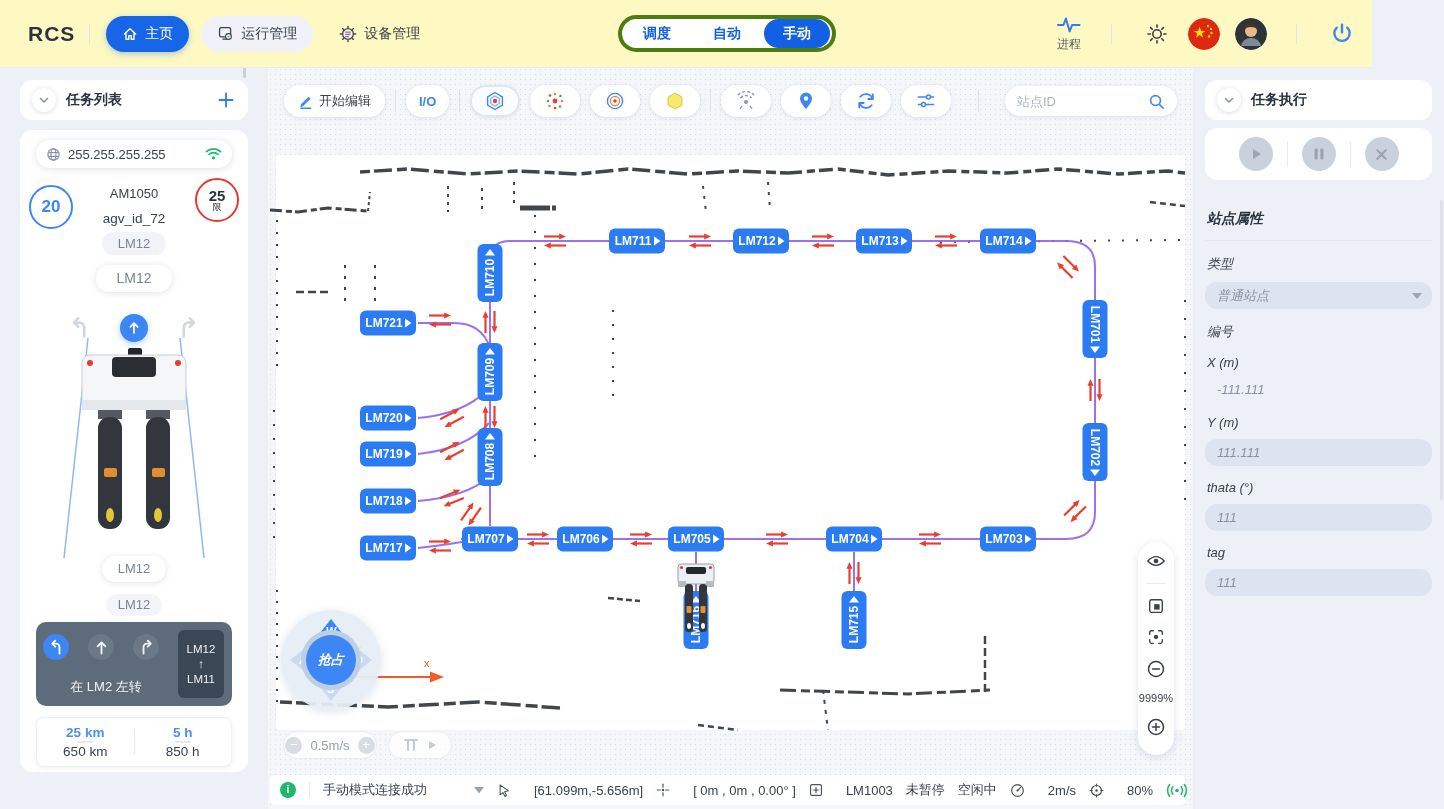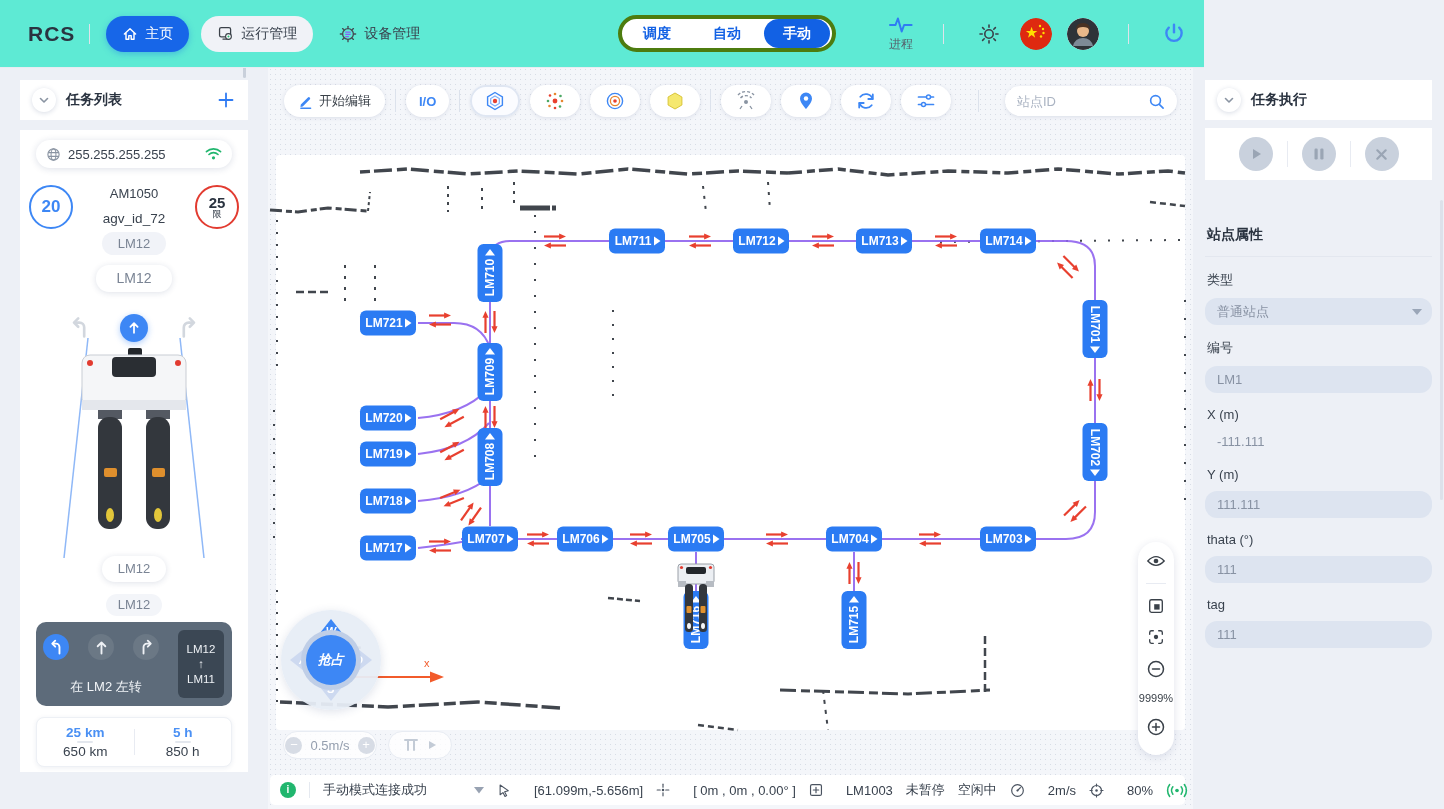--- a/index.html
+++ b/index.html
@@ -1,20 +1,20 @@
 <!DOCTYPE html>
 <html><head>
 <meta charset="utf-8">
 <style>
   * { margin:0; padding:0; box-sizing:border-box; }
   html,body { width:1444px; height:809px; overflow:hidden; }
   body { position:relative; background:#edf0f6; font-family:"Liberation Sans",sans-serif; color:#39424e; }
 
   
-  .topbar { position:absolute; left:0; top:0; width:1204px; height:67px; background:#5eead4;
+  .topbar { position:absolute; left:0; top:0; width:1372px; height:67px; background:#fef9c3;
             display:flex; align-items:center; z-index:30; box-shadow:0 1px 0 #e8ecf2; }
   .logo { margin-left:28px; font-size:21px; font-weight:700; color:#2a3340; letter-spacing:1px; }
   .vdiv { width:1px; height:20px; background:#dfe3ea; margin:0 14px; }
   .nav-pill { height:36px; border-radius:18px; display:flex; align-items:center; gap:7px;
               padding:0 16px; font-size:14px; cursor:pointer; }
   .nav-pill.active { background:#1766e8; color:#fff; box-shadow:0 2px 6px rgba(23,102,232,.35);text-align:center; }
   .nav-pill.soft { background:#f0f2f7; color:#39424e; margin-left:12px; }
   .nav-pill.bare { background:transparent; color:#39424e; margin-left:10px; }
 
   .mode-toggle { position:absolute; left:618px; top:15px; width:218px; height:37px; background:#fff;
@@ -23,37 +23,37 @@
               height:29px; line-height:29px; margin:0 2px; border-radius:15px; cursor:pointer; }
   .mode-tab.active { background:#1261e4; color:#fff; }
 
   .top-right { position:absolute; right:14px; top:0; height:67px; display:flex; align-items:center; gap:15px; }
   .process { display:flex; flex-direction:column; align-items:center; gap:1px; cursor:pointer; }
   .process span { font-size:12px; color:#56606b; }
   .round-btn { width:32px; height:32px; border-radius:50%; display:flex; align-items:center;
                justify-content:center; cursor:pointer; overflow:hidden; }
 
   
-  .card { position:absolute; background:#fff; border-radius:0; }
+  .card { position:absolute; background:#fff; border-radius:12px; }
   .lp-header { left:20px; top:80px; width:228px; height:40px; display:flex; align-items:center; padding:0 12px; }
   .chev-circle { width:24px; height:24px; border-radius:50%; background:#fff; box-shadow:0 1px 5px rgba(40,60,110,.18);
                  display:flex; align-items:center; justify-content:center; cursor:pointer; flex:none; }
   .lp-header .t { margin-left:10px; font-size:14px; font-weight:700; color:#2a3340; }
   .plus-btn { margin-left:auto; cursor:pointer; display:flex; }
 
   .veh-card { left:20px; top:130px; width:228px; height:642px; overflow:hidden; }
   .scroll-thumb { position:absolute; left:243px; top:12px; width:3px; height:66px; background:#c9d0db; border-radius:2px; }
 
   .ip-pill { position:absolute; left:16px; top:10px; width:196px; height:28px; border-radius:14px; background:#fff;
              box-shadow:0 1px 7px rgba(30,50,100,.15); display:flex; align-items:center; padding:0 10px; gap:7px; }
   .ip-pill .ip { font-size:13px; color:#39424e; }
   .spd-circle { position:absolute; width:44px; height:44px; border-radius:50%; display:flex; flex-direction:column;
                 align-items:center; justify-content:center; background:#fff; }
   .spd-blue { left:9px; top:55px; border:2px solid #3d87f5; color:#3d87f5; font-size:17px; font-weight:700; }
-  .spd-red  { left:175px; top:55px; border:2px solid #e23b30; color:#2a3340; }
+  .spd-red  { left:175px; top:48px; border:2px solid #e23b30; color:#2a3340; }
   .spd-red .v { font-size:15px; font-weight:700; line-height:14px; }
   .spd-red .u { font-size:9px; line-height:9px; }
   .veh-model { position:absolute; left:64px; top:56px; width:100px; text-align:center; font-size:13px; color:#39424e; }
   .veh-id    { position:absolute; left:64px; top:81px; width:100px; text-align:center; font-size:13.5px; color:#39424e; }
   .pill-g  { position:absolute; border-radius:13px; text-align:center; color:#7a8494; }
   .pill-1 { left:82px; top:102px; width:64px; height:23px; line-height:23px; background:#f1f3f8; font-size:13px; }
   .pill-2 { left:76px; top:135px; width:76px; height:27px; line-height:27px; background:#fff;
             box-shadow:0 1px 6px rgba(30,50,100,.14); font-size:14px; }
   .turn-row { position:absolute; left:0; top:184px; width:228px; height:30px; }
   .turn-ghost { position:absolute; top:2px; opacity:.55; }
@@ -144,21 +144,21 @@
   .battery .gap { position:absolute; right:5px; top:3px; width:5px; height:10px; background:#fff; border-radius:1px; }
   .battery:after { content:""; position:absolute; right:-4px; top:4px; width:3px; height:8px; background:#19b85c; border-radius:1px; }
 
   
   .rp-header { left:1205px; top:80px; width:227px; height:40px; display:flex; align-items:center; padding:0 12px; }
   .rp-header .t { margin-left:10px; font-size:14px; font-weight:700; color:#2a3340; }
   .exec-card { left:1205px; top:128px; width:227px; height:52px; display:flex; align-items:center; justify-content:center; gap:14px; }
   .exec-btn { width:34px; height:34px; border-radius:50%; background:#c9d1dd; display:flex; align-items:center;
               justify-content:center; cursor:pointer; }
   .exec-div { width:1px; height:26px; background:#e8ebf2; }
-  .props { position:absolute; left:1205px; top:212px; width:227px; }
+  .props { position:absolute; left:1205px; top:196px; width:227px;font-style:italic; }
   .props-title { font-size:14px; font-weight:700; color:#2a3340; padding:14px 2px 12px; }
   .props-hr { height:1px; background:#e3e7ef; margin-bottom:4px; }
   .fld-label { font-size:13px; color:#39424e; margin:14px 2px 9px; }
   .fld-box { height:27px; border-radius:12px; background:#dde4f0; color:#8892a3; font-size:13px;
              line-height:27px; padding-left:12px; position:relative; }
   .fld-plain { height:22px; color:#8892a3; font-size:13px; line-height:22px; padding-left:12px; }
   .fld-caret { position:absolute; right:10px; top:11px; width:0; height:0; border-left:5px solid transparent;
                border-right:5px solid transparent; border-top:6px solid #9aa6b8; }
   .rp-thumb { position:absolute; left:1440px; top:200px; width:3px; height:300px; background:#dde1ea; border-radius:2px; }
 </style>
@@ -919,21 +919,20 @@
   </div>
 </div>
 
 <div class="props">
   <div class="props-title">站点属性</div>
   <div class="props-hr"></div>
   <div id="props-fields">
       <div class="fld-label">类型</div>
       <div class="fld-box">普通站点<span class="fld-caret"></span></div>
       <div class="fld-label">编号</div>
-      <div class="fld-box">LM1</div>
       <div class="fld-label">X (m)</div>
       <div class="fld-plain">-111.111</div>
       <div class="fld-label">Y (m)</div>
       <div class="fld-box">111.111</div>
       <div class="fld-label">thata (°)</div>
       <div class="fld-box">111</div>
       <div class="fld-label">tag</div>
       <div class="fld-box">111</div>
     </div>
 </div>

